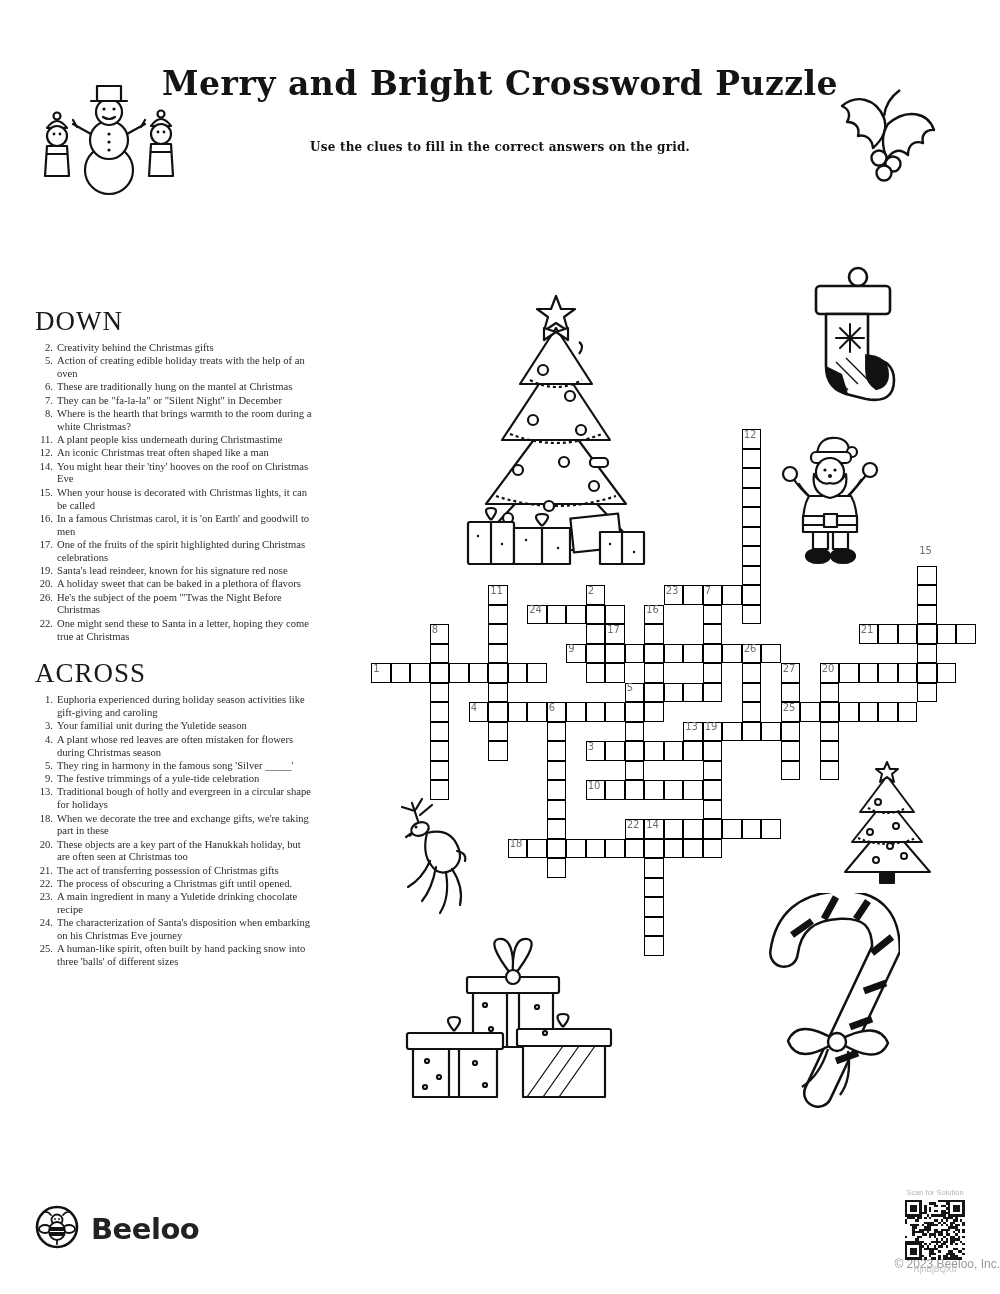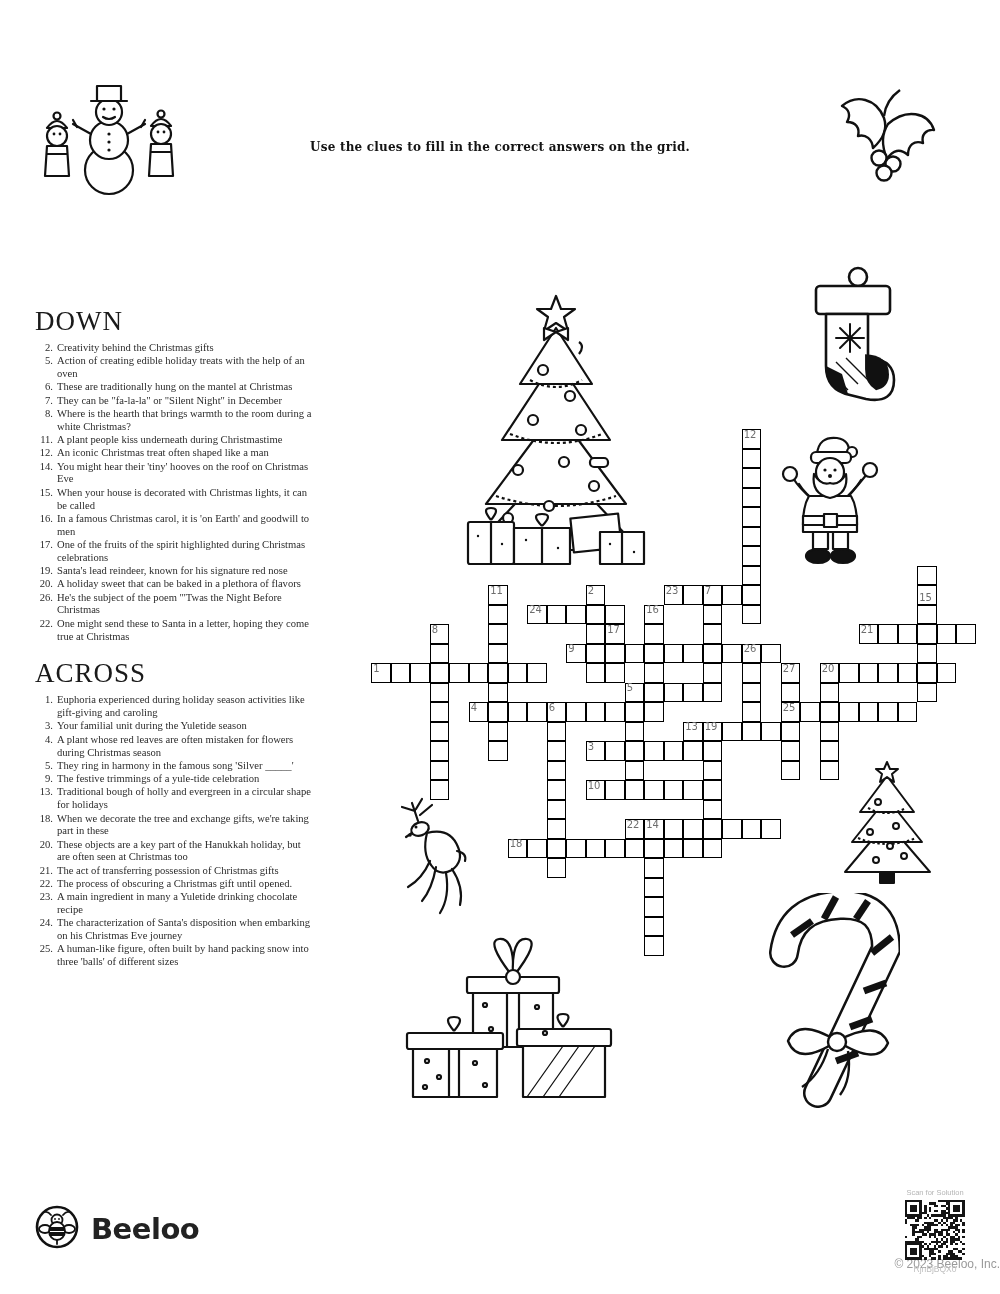--- a/index.html
+++ b/index.html
@@ -39,20 +39,21 @@
       width:60px;margin:0 auto;}
   #qr i{display:block;}
   #qr i.b{background:#151515;}
   .qr-code-text{font-size:8.5px;margin-top:4px;color:#c0c0c0;}
 </style>
 </head>
 <body>
 
 <div class="page">
 
+  <div class="title">Merry and Bright Crossword Puzzle</div>
   <div class="subtitle">Use the clues to fill in the correct answers on the grid.</div>
 
   <div class="illus" style="left:33px;top:80px;width:155px;height:118px">
     <svg viewBox="0 0 155 118">
       <g stroke="#111" stroke-width="2.2" fill="#fff" stroke-linecap="round" stroke-linejoin="round">
         <circle cx="76" cy="90" r="24"></circle>
           <circle cx="76" cy="60" r="19"></circle>
         <circle cx="76" cy="32" r="13"></circle>
         <rect x="64" y="6" width="24" height="15"></rect>
           <line x1="58" y1="21" x2="94" y2="21"></line>
@@ -402,21 +403,21 @@
           <div class="clue">
             <span class="cnum">23.</span>
             <span>A main ingredient in many a Yuletide drinking chocolate recipe</span>
           </div>
           <div class="clue">
             <span class="cnum">24.</span>
             <span>The characterization of Santa's disposition when embarking on his Christmas Eve journey</span>
           </div>
           <div class="clue">
             <span class="cnum">25.</span>
-            <span>A human-like figure, often built by hand packing snow into three 'balls' of different sizes</span>
+            <span>A human-like spirit, often built by hand packing snow into three 'balls' of different sizes</span>
           </div>
         </div>
     </div>
   </div>
 
   <div id="grid">
       <div class="cell" style="left: 741.5px; top: 429px; width: 19.5px; height: 19.5px;"></div>
       <div class="cell" style="left: 741.5px; top: 448.5px; width: 19.5px; height: 19.5px;"></div>
       <div class="cell" style="left: 741.5px; top: 468px; width: 19.5px; height: 19.5px;"></div>
       <div class="cell" style="left: 741.5px; top: 487.5px; width: 19.5px; height: 19.5px;"></div>
@@ -581,21 +582,21 @@
       <div class="cell" style="left: 644px; top: 936px; width: 19.5px; height: 19.5px;"></div>
       <div class="cell" style="left: 507.5px; top: 838.5px; width: 19.5px; height: 19.5px;"></div>
       <div class="cell" style="left: 527px; top: 838.5px; width: 19.5px; height: 19.5px;"></div>
       <div class="cell" style="left: 566px; top: 838.5px; width: 19.5px; height: 19.5px;"></div>
       <div class="cell" style="left: 585.5px; top: 838.5px; width: 19.5px; height: 19.5px;"></div>
       <div class="cell" style="left: 605px; top: 838.5px; width: 19.5px; height: 19.5px;"></div>
       <div class="cell" style="left: 624.5px; top: 838.5px; width: 19.5px; height: 19.5px;"></div>
       <div class="cell" style="left: 663.5px; top: 838.5px; width: 19.5px; height: 19.5px;"></div>
       <div class="cell" style="left: 683px; top: 838.5px; width: 19.5px; height: 19.5px;"></div>
       <div class="cellnum" style="left: 743.7px; top: 430.6px;">12</div>
-      <div class="cellnum" style="left: 919.2px; top: 594px;">15</div>
+      <div class="cellnum" style="left: 919.2px; top: 547px;">15</div>
       <div class="cellnum" style="left: 490.2px; top: 586.6px;">11</div>
       <div class="cellnum" style="left: 587.7px; top: 586.6px;">2</div>
       <div class="cellnum" style="left: 665.7px; top: 586.6px;">23</div>
       <div class="cellnum" style="left: 704.7px; top: 586.6px;">7</div>
       <div class="cellnum" style="left: 529.2px; top: 606.1px;">24</div>
       <div class="cellnum" style="left: 646.2px; top: 606.1px;">16</div>
       <div class="cellnum" style="left: 431.7px; top: 625.6px;">8</div>
       <div class="cellnum" style="left: 607.2px; top: 625.6px;">17</div>
       <div class="cellnum" style="left: 860.7px; top: 625.6px;">21</div>
       <div class="cellnum" style="left: 568.2px; top: 645.1px;">9</div>

